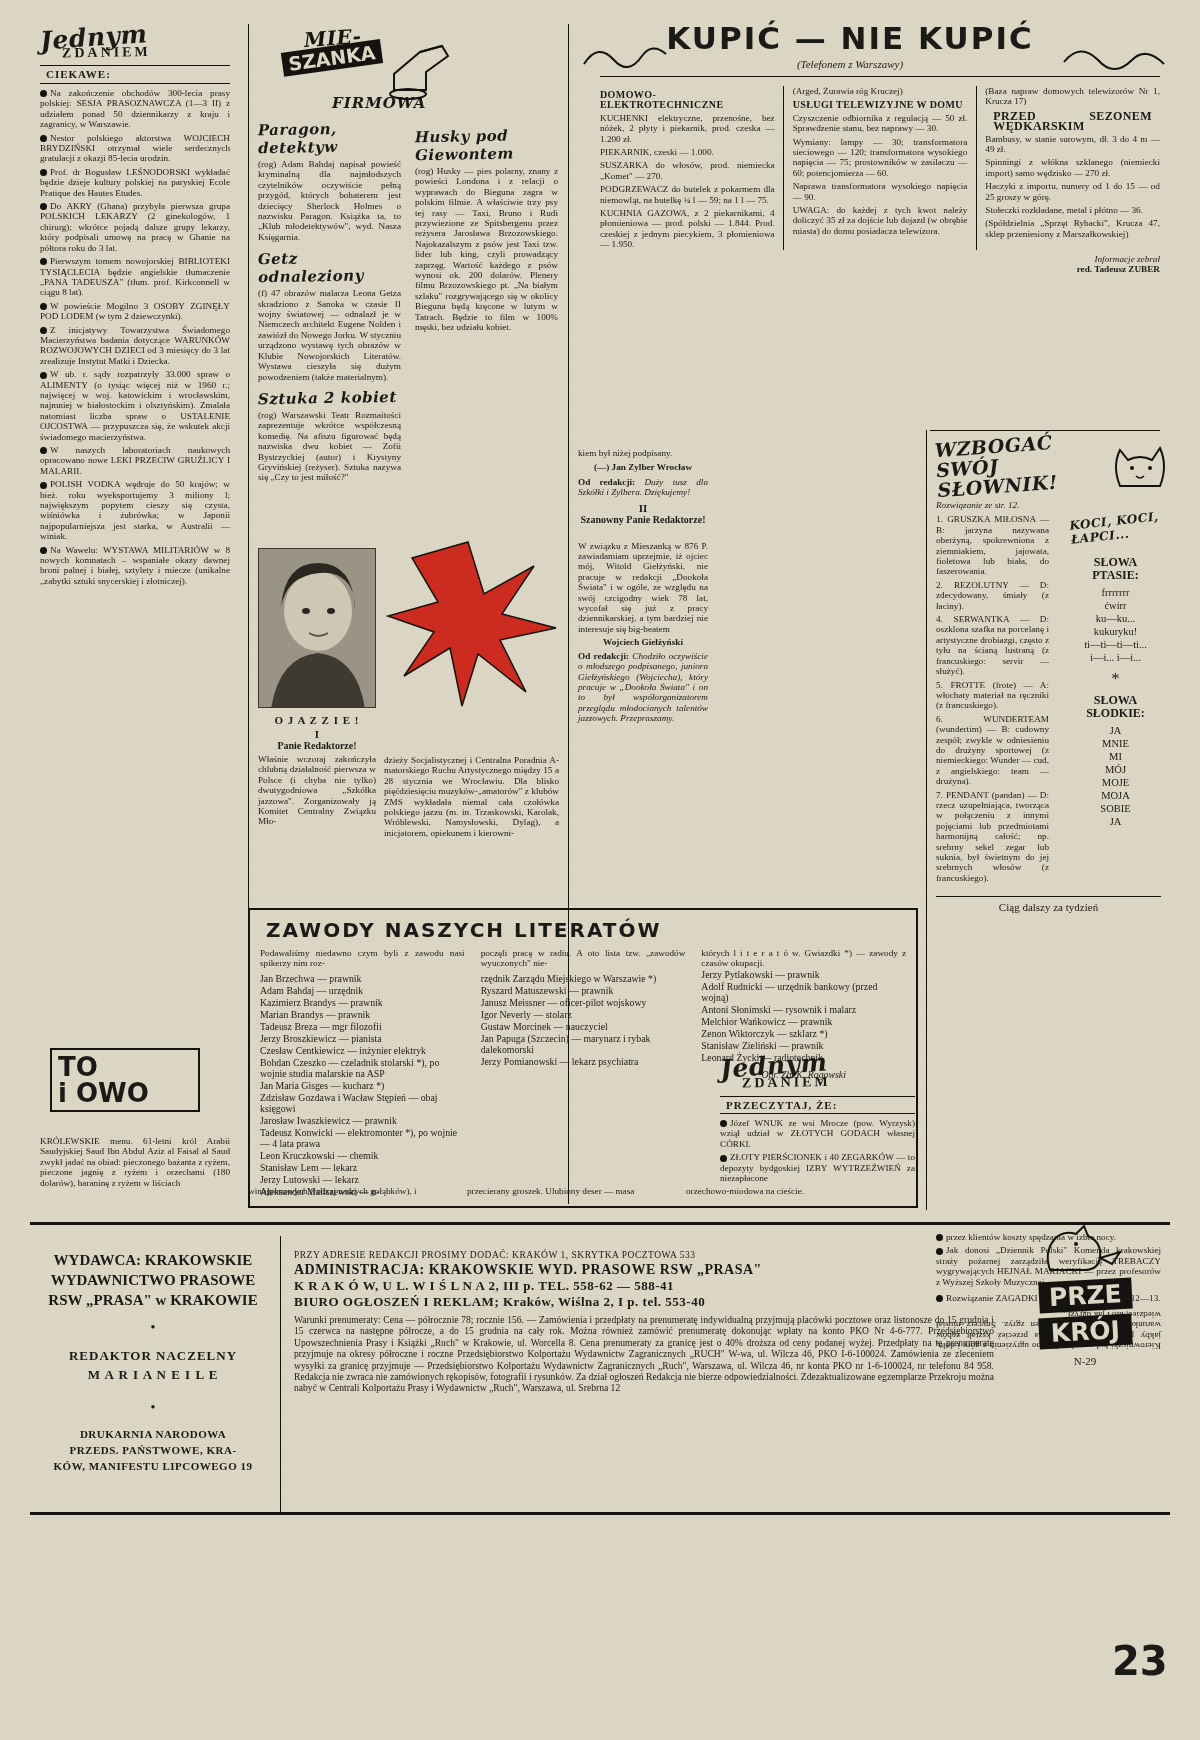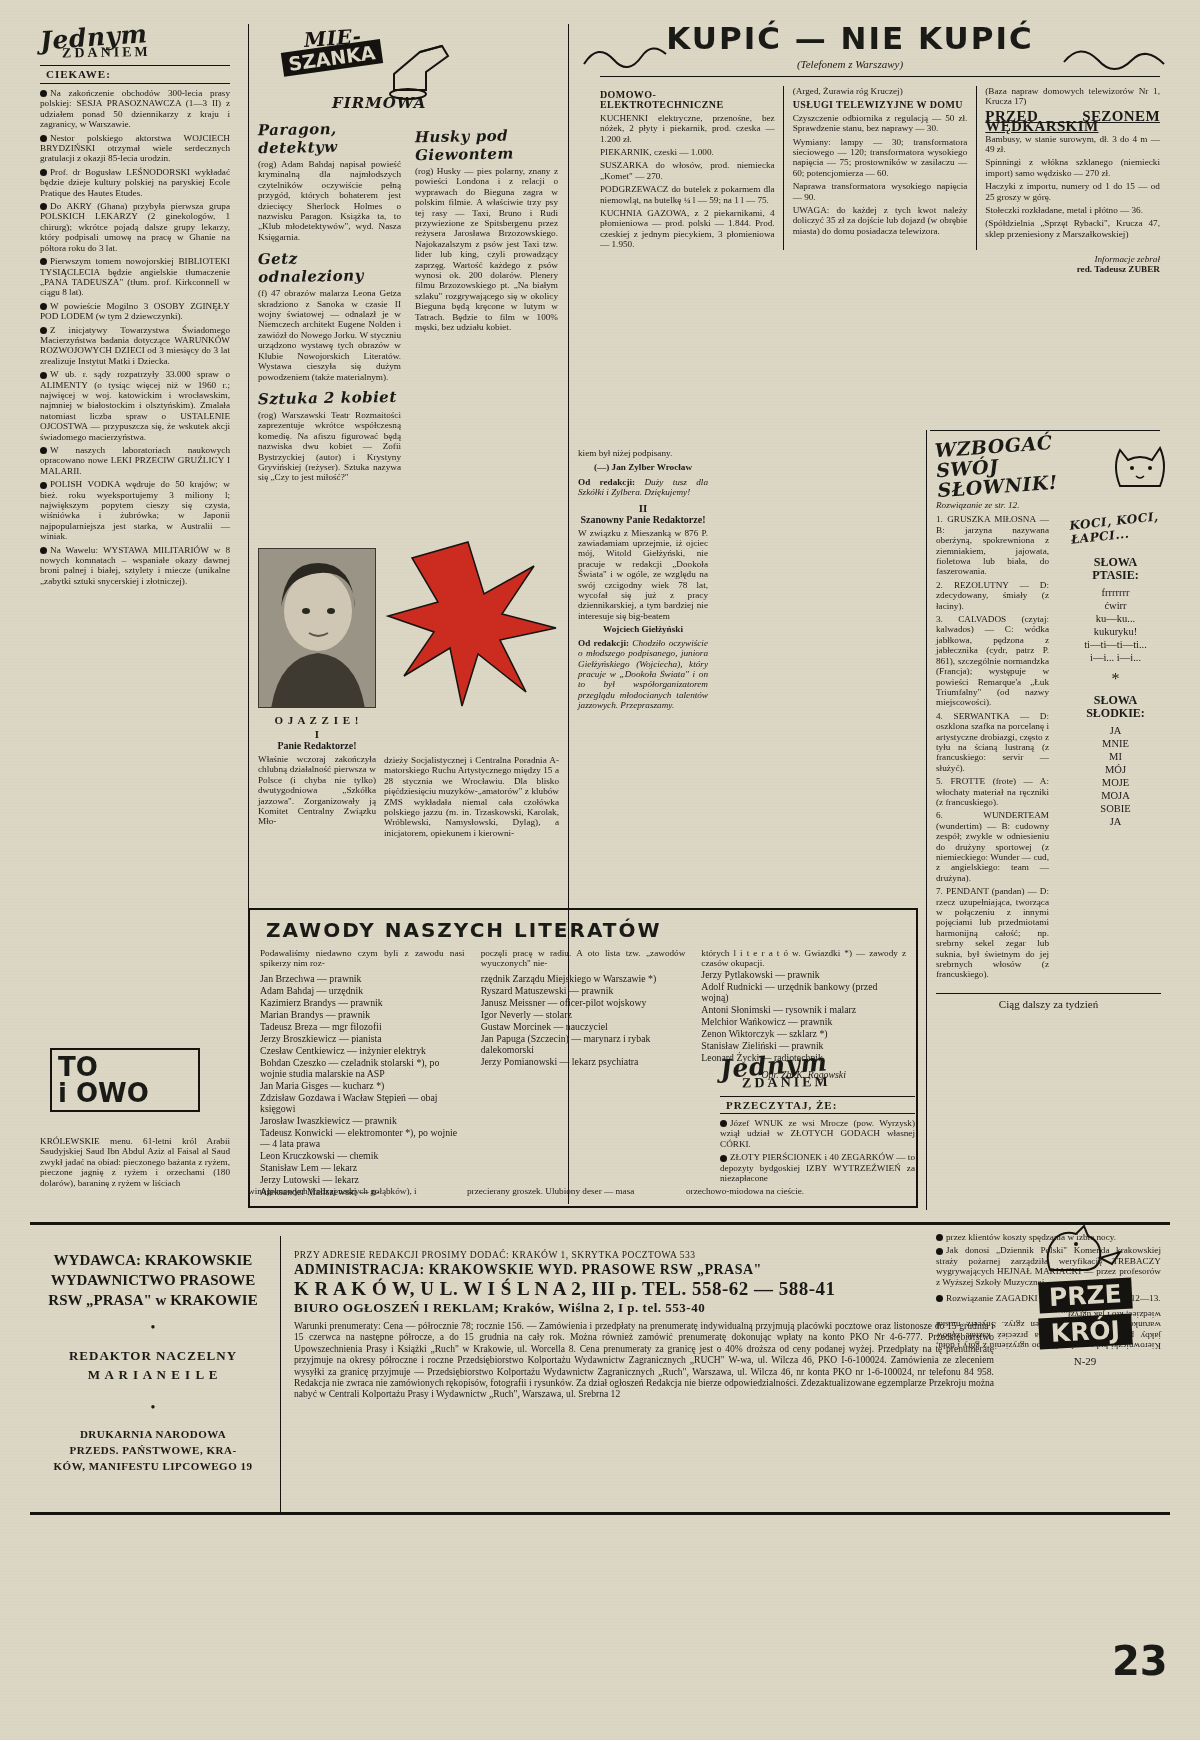--- a/index.html
+++ b/index.html
@@ -155,21 +155,21 @@
     <div class="tiny just">Właśnie wczoraj zakończyła chlubną działalność pierwsza w Polsce (i chyba nie tylko) dwutygodniowa „Szkółka jazzowa". Zorganizowały ją Komitet Centralny Związku Mło-</div>
   </div>
 
   <div class="vline" style="left:568px;top:24px;height:1180px;"></div>
 
   <div class="col" style="left:578px;top:448px;width:130px;">
     <div class="tiny just">kiem był niżej podpisany.</div>
     <div class="tiny hdr center" style="margin:4px 0;">(—) Jan Zylber Wrocław</div>
     <div class="tiny just"><b>Od redakcji:</b> <i>Duży tusz dla Szkółki i Zylbera. Dziękujemy!</i></div>
     <div class="center hdr" style="font-size:11px;margin-top:4px;">II</div>
-    <div class="center hdr" style="font-size:10px;margin-bottom:3px;">Szanowny Panie Redaktorze!</div>
+    <div class="center hdr" style="font-size:10px;margin-bottom:16px;">Szanowny Panie Redaktorze!</div>
     <div class="tiny just">W związku z Mieszanką w 876 P. zawiadamiam uprzejmie, iż ojciec mój, Witold Giełżyński, nie pracuje w redakcji „Dookoła Świata" i w ogóle, ze względu na swój czcigodny wiek 78 lat, wycofał się już z pracy dziennikarskiej, a tym bardziej nie interesuje się big-beatem</div>
     <div class="tiny hdr center" style="margin:3px 0;">Wojciech Giełżyński</div>
     <div class="tiny just"><b>Od redakcji:</b> <i>Chodziło oczywiście o młodszego podpisanego, juniora Giełżyńskiego (Wojciecha), który pracuje w „Dookoła Świata" i on to był współorganizatorem przeglądu młodocianych talentów jazzowych. Przepraszamy.</i></div>
   </div>
 
   <div class="col" style="left:600px;top:20px;width:500px;">
     <div class="kupic center">KUPIĆ — NIE KUPIĆ</div>
     <div class="center" style="font-size:11px;font-style:italic;margin-top:2px;">(Telefonem z Warszawy)</div>
   </div>
 
@@ -190,21 +190,21 @@
         <p class="just">SUSZARKA do włosów, prod. niemiecka „Komet" — 270.</p>
         <p class="just">PODGRZEWACZ do butelek z pokarmem dla niemowląt, na butelkę ¼ l — 59; na 1 l — 75.</p>
         <p class="just">KUCHNIA GAZOWA, z 2 piekarnikami, 4 płomieniowa — prod. polski — 1.844. Prod. czeskiej z jednym piecykiem, 3 płomieniowa — 1.950.</p>
         <p class="just">(Arged, Żurawia róg Kruczej)</p>
         <div class="hdr" style="font-size: 10px; letter-spacing: 0.4px; margin: 4px 0px 2px;">USŁUGI TELEWIZYJNE W DOMU</div>
         <p class="just">Czyszczenie odbiornika z regulacją — 50 zł. Sprawdzenie stanu, bez naprawy — 30.</p>
         <p class="just">Wymiany: lampy — 30; transformatora sieciowego — 120; transformatora wysokiego napięcia — 75; prostowników w zasilaczu — 60; potencjomierza — 60.</p>
         <p class="just">Naprawa transformatora wysokiego napięcia — 90.</p>
         <p class="just">UWAGA: do każdej z tych kwot należy doliczyć 35 zł za dojście lub dojazd (w obrębie miasta) do domu posiadacza telewizora.</p>
         <p class="just">(Baza napraw domowych telewizorów Nr 1, Krucza 17)</p>
-        <div class="hdr" style="font-size: 15px; letter-spacing: 0.4px; margin: 4px 0px 2px; text-decoration: underline;">PRZED SEZONEM WĘDKARSKIM</div>
+        <div class="hdr" style="font-size: 12px; letter-spacing: 0.4px; margin: 4px 8px 2px;">PRZED SEZONEM WĘDKARSKIM</div>
         <p class="just">Bambusy, w stanie surowym, dł. 3 do 4 m — 49 zł.</p>
         <p class="just">Spinningi z włókna szklanego (niemiecki import) samo wędzisko — 270 zł.</p>
         <p class="just">Haczyki z importu, numery od 1 do 15 — od 25 groszy w górę.</p>
         <p class="just">Stołeczki rozkładane, metal i płótno — 36.</p>
         <p class="just">(Spółdzielnia „Sprzęt Rybacki", Krucza 47, sklep przeniesiony z Marszałkowskiej)</p>
       </div>
     <div class="tiny" style="text-align:right;margin-top:4px;">
       <i>Informacje zebrał</i><br>
       <b>red. Tadeusz ZUBER</b>
     </div>
@@ -215,21 +215,20 @@
 
   <div class="col" style="left:936px;top:436px;width:225px;">
     <div class="hand" style="font-size:19px;line-height:20px;width:120px;">
       <span>WZBOGAĆ SWÓJ</span><br><span>SŁOWNIK!</span>
     </div>
     <div class="tiny" style="font-style:italic;margin:4px 0 4px;">Rozwiązanie ze str. 12.</div>
     <div style="display:flex;gap:21px;">
       <div style="width:118px;" class="tiny just" id="slownik-items">
           <p class="just">1. GRUSZKA MIŁOSNA — B: jarzyna nazywana oberżyną, spokrewniona z ziemniakiem, jajowata, fioletowa lub biała, do faszerowania.</p>
           <p class="just">2. REZOLUTNY — D: zdecydowany, śmiały (z łaciny).</p>
-          <p class="just">3. CALVADOS (czytaj: kalwados) — C: wódka jabłkowa, pędzona z jabłecznika (cydr, patrz P. 861), szczególnie normandzka (Francja); występuje w powieści Remarque'a „Łuk Triumfalny" (od nazwy miejscowości).</p>
           <p class="just">4. SERWANTKA — D: oszklona szafka na porcelanę i artystyczne drobiazgi, często z tyłu na ścianą lustraną (z francuskiego: servir — służyć).</p>
           <p class="just">5. FROTTE (frote) — A: włochaty materiał na ręczniki (z francuskiego).</p>
           <p class="just">6. WUNDERTEAM (wundertim) — B: cudowny zespół; zwykle w odniesieniu do drużyny sportowej (z niemieckiego: Wunder — cud, z angielskiego: team — drużyna).</p>
           <p class="just">7. PENDANT (pandan) — D: rzecz uzupełniająca, tworząca w połączeniu z innymi pojęciami lub przedmiotami harmonijną całość; np. srebrny sekel zegar lub suknia, był świetnym do jej srebrnych włosów (z francuskiego).</p>
         </div>
       <div style="width:95px;">
         <div class="hand" style="font-size:12px;line-height:14px;transform:rotate(-6deg);margin-bottom:14px;">KOCI, KOCI, ŁAPCI...</div>
         <div class="center hdr" style="font-size:12px;line-height:13px;margin-bottom:4px;"><span>SŁOWA PTASIE:</span></div>
         <div class="center tiny" id="slowa-ptasie" style="font-size:10.5px;line-height:13px;">
             <div>frrrrrrr</div>
@@ -365,21 +364,21 @@
       <span>PRZEDS. PAŃSTWOWE, KRA-</span><br>
       <span>KÓW, MANIFESTU LIPCOWEGO 19</span>
     </div>
   </div>
 
   <div class="vline" style="left:280px;top:1236px;height:276px;"></div>
 
   <div class="col" style="left:294px;top:1248px;width:700px;">
     <div style="font-size:9.5px;letter-spacing:0.5px;margin:2px 0;">PRZY ADRESIE REDAKCJI PROSIMY DODAĆ: KRAKÓW 1, SKRYTKA POCZTOWA 533</div>
     <div class="hdr" style="font-size:14px;letter-spacing:0.5px;">ADMINISTRACJA: KRAKOWSKIE WYD. PRASOWE RSW „PRASA"</div>
-    <div class="hdr" style="font-size:19px;letter-spacing:0.5px;">K R A K Ó W,   U L.   W I Ś L N A  2, III  p.   TEL.   558-62  —  588-41</div>
+    <div class="hdr" style="font-size:13px;letter-spacing:0.5px;">K R A K Ó W,   U L.   W I Ś L N A  2, III  p.   TEL.   558-62  —  588-41</div>
     <div class="hdr" style="font-size:13px;letter-spacing:0.5px;margin-bottom:4px;">BIURO OGŁOSZEŃ I REKLAM; Kraków, Wiślna 2, I p. tel. 553-40</div>
     <div class="tiny just" style="font-size:9.6px;line-height:11.4px;">Warunki prenumeraty: Cena — półrocznie 78; rocznie 156. — Zamówienia i przedpłaty na prenumeratę indywidualną przyjmują placówki pocztowe oraz listonosze do 15 grudnia i 15 czerwca na następne półrocze, a do 15 grudnia na cały rok. Można również zamówić prenumeratę dokonując wpłaty na konto PKO Nr 4-6-777. Przedsiębiorstwo Upowszechnienia Prasy i Książki „Ruch" w Krakowie, ul. Worcella 8. Cena prenumeraty za granicę jest o 40% droższa od ceny podanej wyżej. Przedpłaty na tę prenumeratę przyjmuje na okresy półroczne i roczne Przedsiębiorstwo Kolportażu Wydawnictw Zagranicznych „RUCH" W-wa, ul. Wilcza 46, PKO I-6-100024. Zamówienia ze zleceniem wysyłki za granicę przyjmuje — Przedsiębiorstwo Kolportażu Wydawnictw Zagranicznych „Ruch", Warszawa, ul. Wilcza 46, nr konta PKO nr 1-6-100024, nr telefonu 84 958. Redakcja nie zwraca nie zamówionych rękopisów, fotografii i rysunków. Za dział ogłoszeń Redakcja nie bierze odpowiedzialności. Zdezaktualizowane egzemplarze Przekroju można nabyć w Centrali Kolportażu Prasy i Wydawnictw „Ruch", Warszawa, ul. Srebrna 12</div>
   </div>
 
   <div class="col" style="left:1020px;top:1280px;width:130px;text-align:center;">
     <svg width="120" height="50" style="position:absolute;left:0;top:-56px;">
       <path d="M30 46 Q24 28 34 16 Q42 6 56 10 L64 2 L68 12 Q82 18 80 34 Q78 46 64 46 Z" fill="none" stroke="#15130f" stroke-width="2"></path>
       <circle cx="56" cy="20" r="2" fill="#15130f"></circle>
       <path d="M80 34 L100 28 L92 40 Z" fill="none" stroke="#15130f" stroke-width="2"></path>
     </svg>

